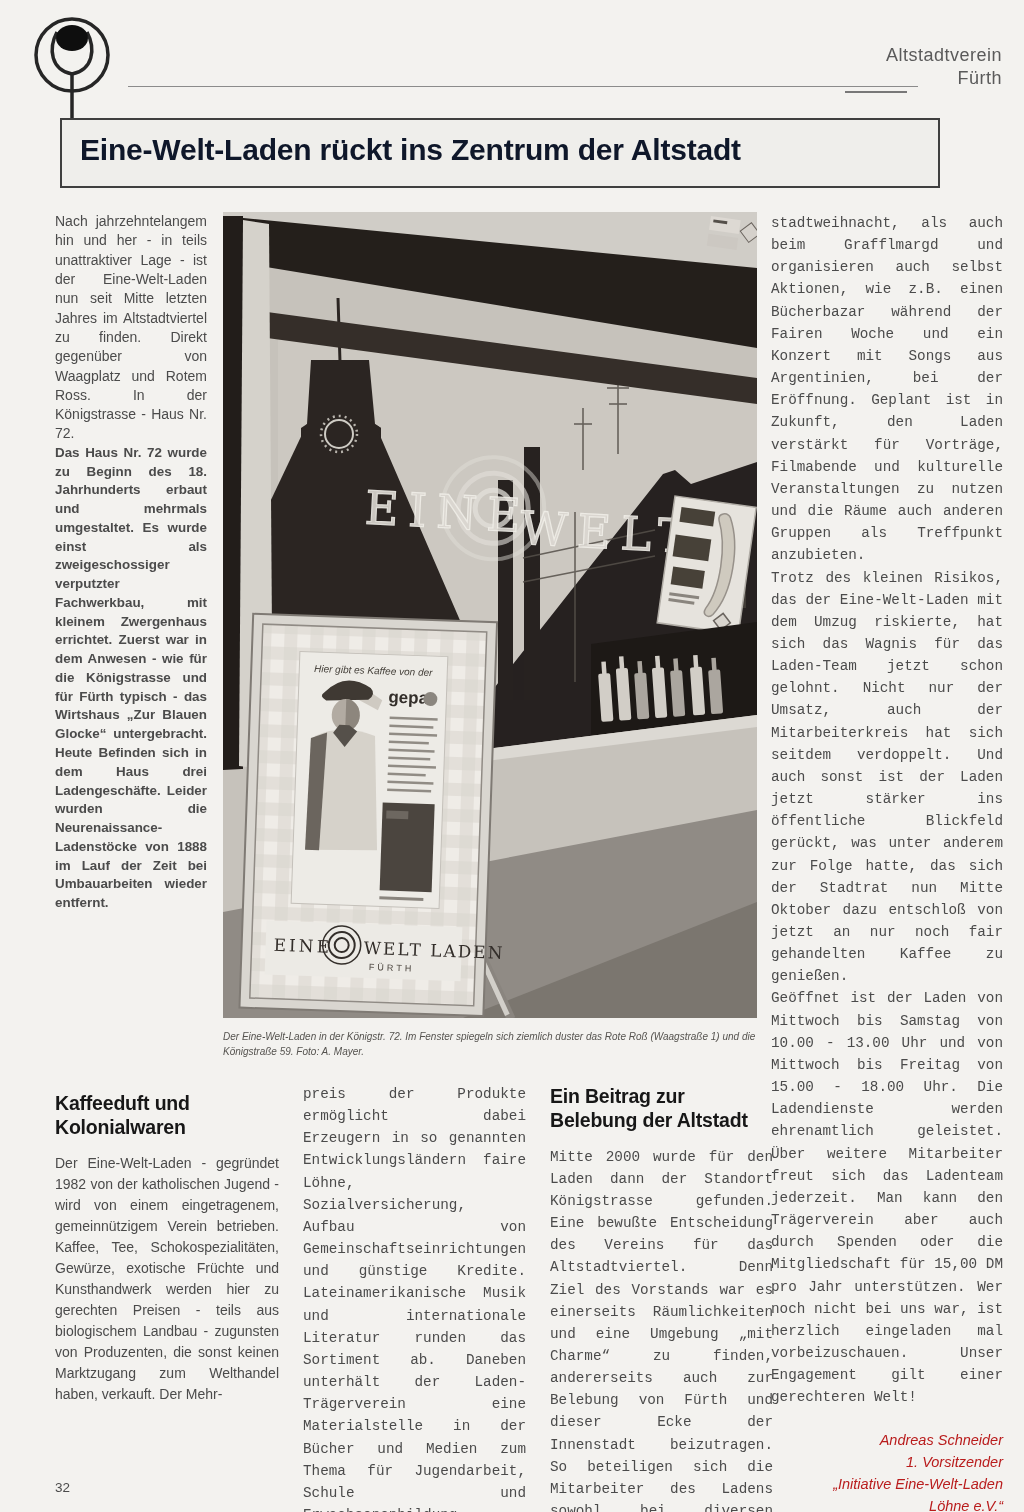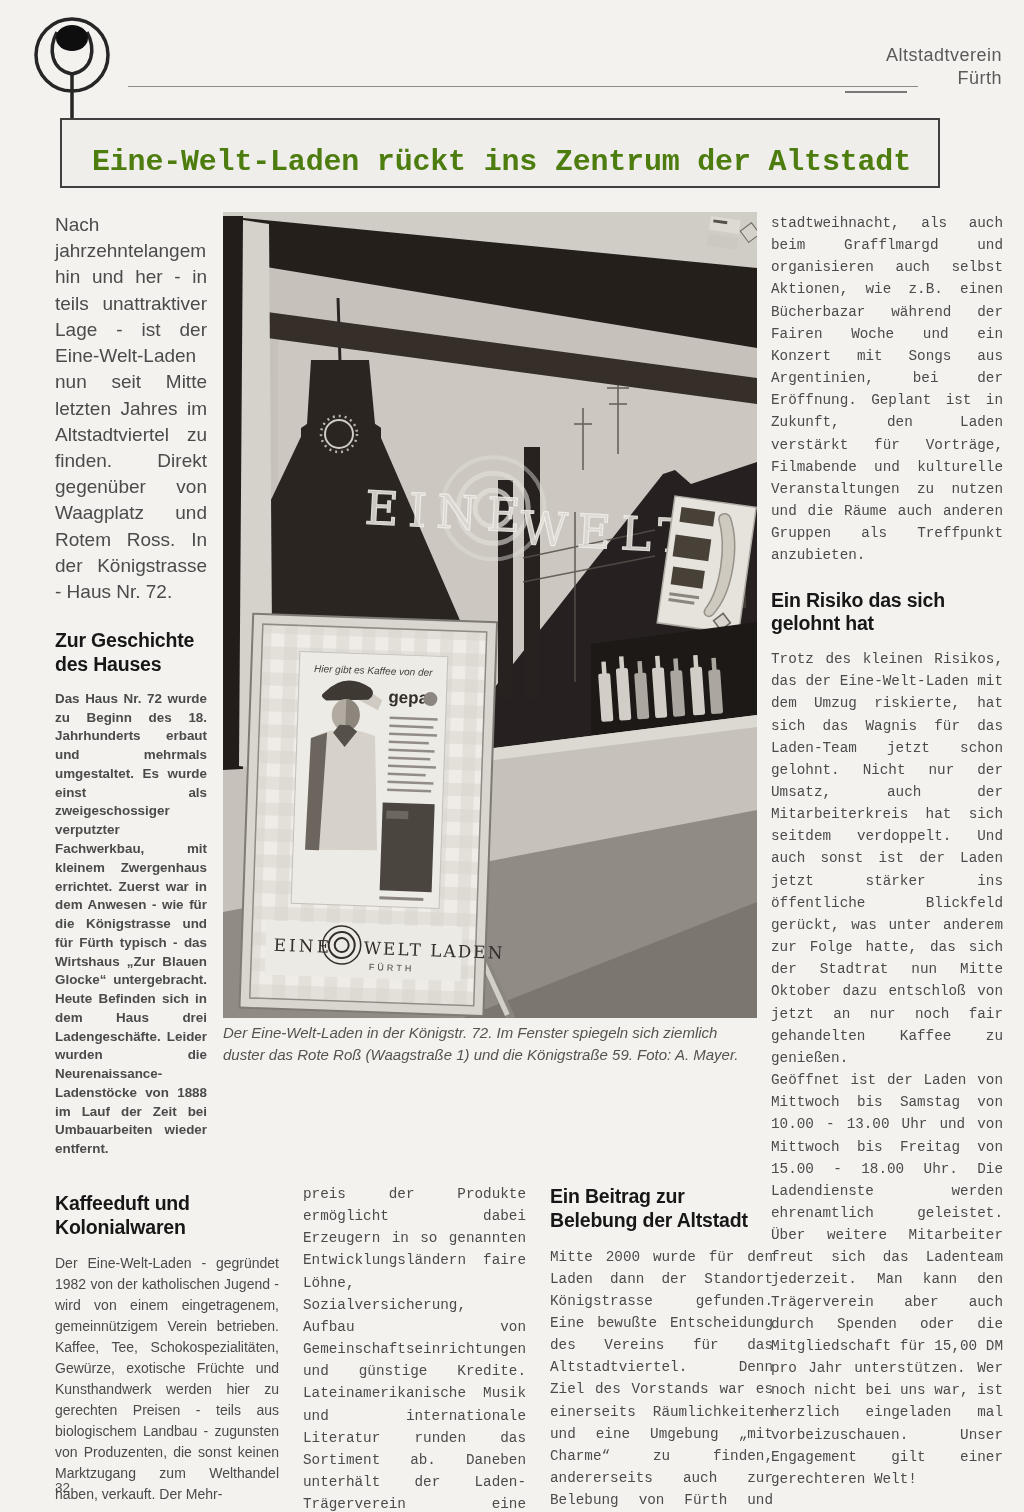--- a/index.html
+++ b/index.html
@@ -21,41 +21,41 @@
   }
   .rule{position:absolute;left:128px;top:86px;width:790px;border-top:1.5px solid #8b8b8b;}
   .rule-dash{position:absolute;left:845px;top:91px;width:62px;border-top:2px solid #787878;}
 
   
   .headline-box{
     position:absolute;left:60px;top:118px;width:876px;height:66px;
     border:2px solid #3f3f3f;background:#efeeeb;
   }
   .headline-box h1{
-    margin:12px;padding:13px 0 0 18px;
-    font-size:30px;font-weight:bold;color:#4d7c0f;letter-spacing:-.2px;font-family:Liberation Mono, monospace;
+    margin:0;padding:13px 0 0 18px;
+    font-size:30px;font-weight:bold;color:#0f172a;letter-spacing:-.2px;
   }
 
   
   .content{position:absolute;left:55px;top:212px;width:950px;display:flex;gap:14px;}
   .left-main{width:702px;flex:0 0 702px;}
   .row-top{display:flex;gap:16px;}
   .col-intro{width:152px;flex:0 0 152px;}
   figure{margin:0;width:534px;flex:0 0 534px;}
   figcaption{
-    font-style:italic;font-size:15px;line-height:1.45;color:#55534f;
+    margin-top:8px;font-style:italic;font-size:10px;line-height:1.45;color:#55534f;
   }
   .row-bottom{display:flex;gap:24px;margin-top:24px;}
   .col-b1{width:224px;flex:0 0 224px;}
   .col-b2{width:223px;flex:0 0 223px;}
   .col-b3{width:223px;flex:0 0 223px;}
   .right-col{width:232px;flex:0 0 232px;}
 
   p{margin:0 0 0 0;text-align:justify;}
-  .intro{font-size:19px;line-height:1.38;}
+  .intro{font-size:14px;line-height:1.38;}
   .col-intro .body{font-size:13.4px;line-height:1.4;font-weight:bold;}
   .col-intro h2{margin:24px 0 13px;}
   h2{
     font-size:19.5px;font-weight:bold;color:#171717;line-height:1.22;
     margin:0 0 13px;letter-spacing:-.2px;text-align:left;
   }
   .col-b1 h2{margin-top:9px;}
   .col-b1 p{font-size:14px;line-height:1.5;}
   .col-b2 p,.col-b3 p,.right-col p{font-size:14.3px;line-height:1.55;font-family:Liberation Mono, monospace;}
   .col-b3 h2{margin-top:2px;}
@@ -89,21 +89,20 @@
   <div class="headline-box">
     <h1>Eine-Welt-Laden rückt ins Zentrum der Altstadt</h1>
   </div>
 
   <div class="content">
 
     <div class="left-main">
       <div class="row-top">
         <div class="col-intro">
           <p class="intro">Nach jahrzehntelangem hin und her - in teils unattraktiver Lage - ist der Eine-Welt-Laden nun seit Mitte letzten Jahres im Altstadtviertel zu finden. Direkt gegenüber von Waagplatz und Rotem Ross. In der Königstrasse - Haus Nr. 72.</p>
-          <h2>Zur Geschichte des Hauses</h2>
           <p class="body">Das Haus Nr. 72 wurde zu Beginn des 18. Jahrhunderts erbaut und mehrmals umgestaltet. Es wurde einst als zweigeschossiger verputzter Fachwerkbau, mit kleinem Zwergenhaus errichtet. Zuerst war in dem Anwesen - wie für die Königstrasse und für Fürth typisch - das Wirtshaus „Zur Blauen Glocke“ untergebracht. Heute Befinden sich in dem Haus drei Ladengeschäfte. Leider wurden die Neurenaissance-Ladenstöcke von 1888 im Lauf der Zeit bei Umbauarbeiten wieder entfernt.</p>
         </div>
 
         <figure>
           <svg width="534" height="806" viewBox="0 0 534 806">
             <defs>
               <pattern id="gingham" width="26" height="26" patternUnits="userSpaceOnUse">
                 <rect width="26" height="26" fill="#efece7"></rect>
                 <rect x="0" y="0" width="13" height="26" fill="#d9d5ce" opacity="0.55"></rect>
                 <rect x="0" y="0" width="26" height="13" fill="#d9d5ce" opacity="0.55"></rect>
@@ -278,21 +277,20 @@
         </div>
         <div class="col-b3">
           <h2>Ein Beitrag zur Belebung der Altstadt</h2>
           <p>Mitte 2000 wurde für den Laden dann der Standort Königstrasse gefunden. Eine bewußte Entscheidung des Vereins für das Altstadtviertel. Denn Ziel des Vorstands war es einerseits Räumlichkeiten und eine Umgebung „mit Charme“ zu finden, andererseits auch zur Belebung von Fürth und dieser Ecke der Innenstadt beizutragen. So beteiligen sich die Mitarbeiter des Ladens sowohl bei diversen Veranstaltungen, wie der Alt-</p>
         </div>
       </div>
     </div>
 
     <div class="right-col">
       <p>stadtweihnacht, als auch beim Grafflmargd und organisieren auch selbst Aktionen, wie z.B. einen Bücherbazar während der Fairen Woche und ein Konzert mit Songs aus Argentinien, bei der Eröffnung. Geplant ist in Zukunft, den Laden verstärkt für Vorträge, Filmabende und kulturelle Veranstaltungen zu nutzen und die Räume auch anderen Gruppen als Treffpunkt anzubieten.</p>
-      <h2>Ein Risiko das sich gelohnt hat</h2>
       <p>Trotz des kleinen Risikos, das der Eine-Welt-Laden mit dem Umzug riskierte, hat sich das Wagnis für das Laden-Team jetzt schon gelohnt. Nicht nur der Umsatz, auch der Mitarbeiterkreis hat sich seitdem verdoppelt. Und auch sonst ist der Laden jetzt stärker ins öffentliche Blickfeld gerückt, was unter anderem zur Folge hatte, das sich der Stadtrat nun Mitte Oktober dazu entschloß von jetzt an nur noch fair gehandelten Kaffee zu genießen.</p>
       <p>Geöffnet ist der Laden von Mittwoch bis Samstag von 10.00 - 13.00 Uhr und von Mittwoch bis Freitag von 15.00 - 18.00 Uhr. Die Ladendienste werden ehrenamtlich geleistet. Über weitere Mitarbeiter freut sich das Ladenteam jederzeit. Man kann den Trägerverein aber auch durch Spenden oder die Mitgliedschaft für 15,00 DM pro Jahr unterstützen. Wer noch nicht bei uns war, ist herzlich eingeladen mal vorbeizuschauen. Unser Engagement gilt einer gerechteren Welt!</p>
       <div class="signature">
         <div>Andreas Schneider</div>
         <div>1. Vorsitzender</div>
         <div>„Initiative Eine-Welt-Laden</div>
         <div>Löhne e.V.“</div>
       </div>
     </div>
   </div>

